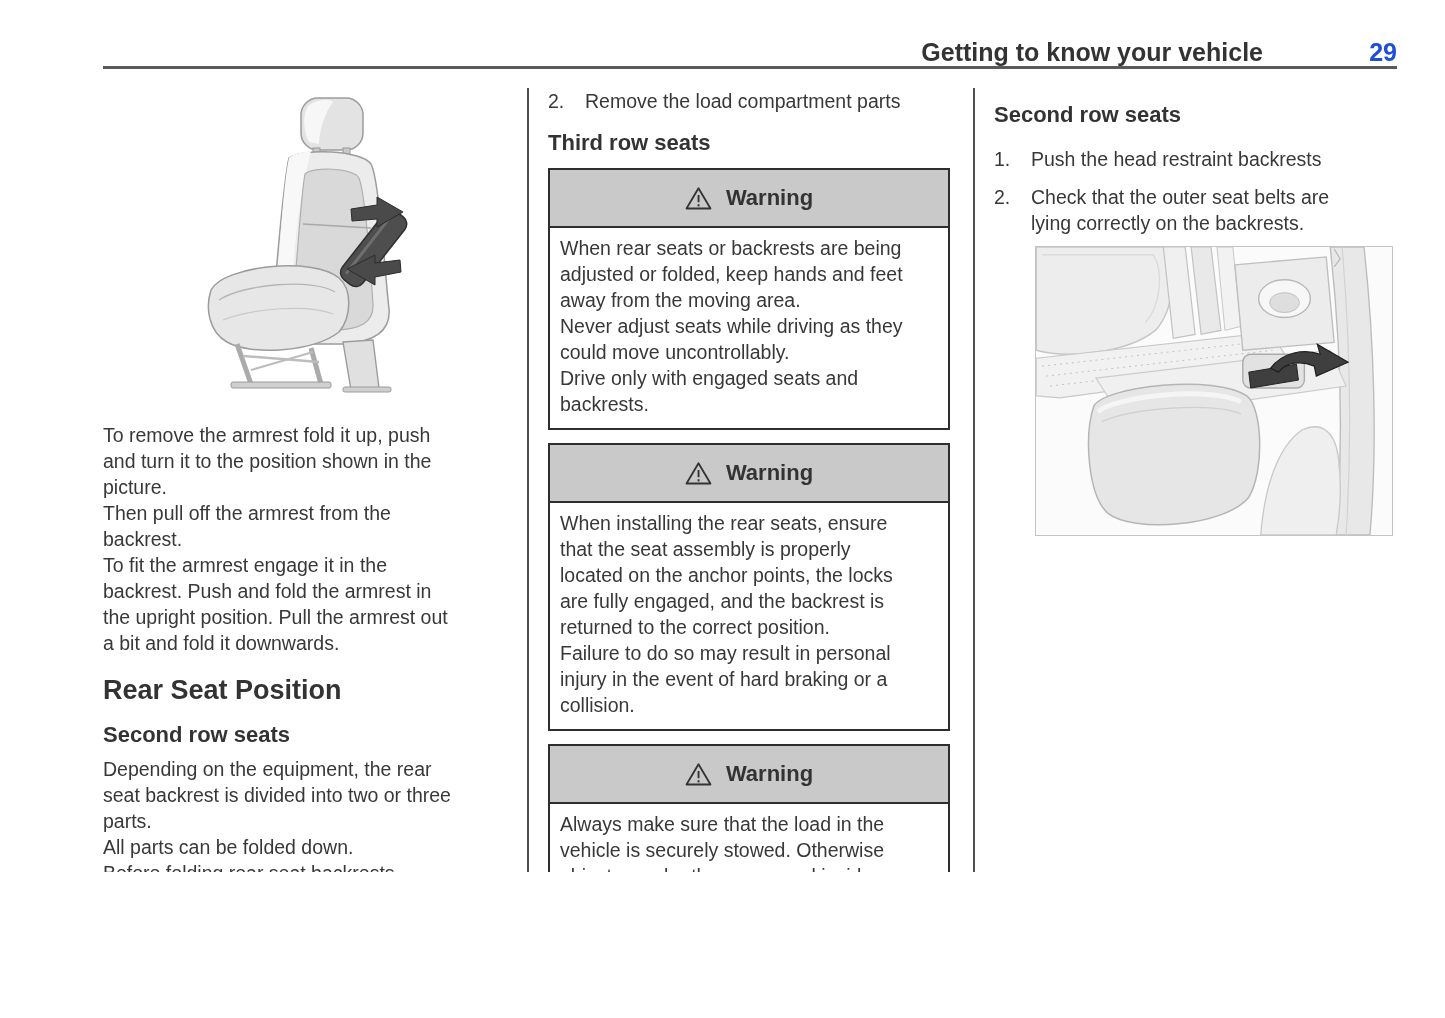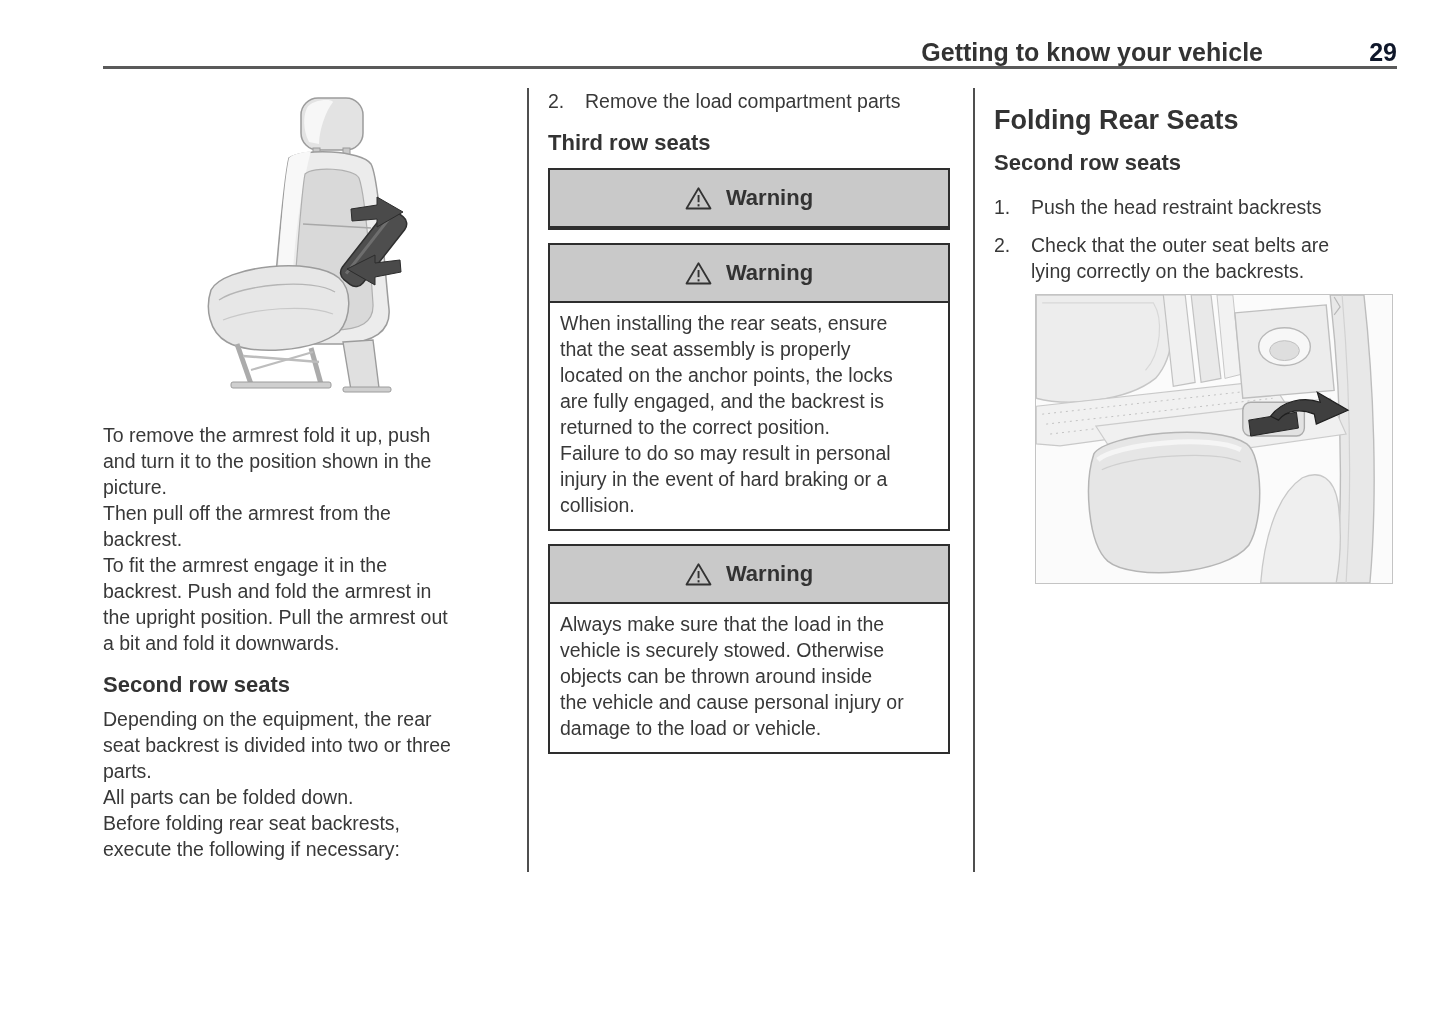--- a/index.html
+++ b/index.html
@@ -1,21 +1,21 @@
 <!DOCTYPE html>
 <html><head>
 <meta charset="utf-8">
 <style>
   html,body{margin:0;padding:0;background:#ffffff;}
   .page{position:relative;width:1445px;height:872px;background:#ffffff;overflow:hidden;
         font-family:Liberation Sans, sans-serif;color:#383838;}
 
   
   .hdr-title{position:absolute;top:38px;right:182px;font-size:25px;font-weight:bold;color:#333;}
-  .hdr-num{position:absolute;top:38px;right:48px;font-size:25px;font-weight:bold;color:#0f172a;}
+  .hdr-num{position:absolute;top:38px;right:48px;font-size:25px;font-weight:bold;color:#1d4ed8;}
   .hdr-rule{position:absolute;top:66px;left:103px;width:1294px;height:3px;background:#5a5a5a;}
 
   
   .col{position:absolute;top:88px;}
   .col1{left:103px;width:400px;}
   .col2{left:548px;width:402px;}
   .col3{left:994px;width:400px;}
   .vdiv{position:absolute;top:88px;height:880px;width:2px;background:#4f4f4f;}
   .vdiv1{left:527px;}
   .vdiv2{left:973px;}
@@ -93,20 +93,21 @@
     <p class="body">To remove the armrest fold it up, push
 and turn it to the position shown in the
 picture.
 Then pull off the armrest from the
 backrest.
 To fit the armrest engage it in the
 backrest. Push and fold the armrest in
 the upright position. Pull the armrest out
 a bit and fold it downwards.</p>
 
+    <h1 class="h1">Rear Seat Position</h1>
     <h2 class="h2">Second row seats</h2>
     <p class="body after-h">Depending on the equipment, the rear
 seat backrest is divided into two or three
 parts.
 All parts can be folded down.
 Before folding rear seat backrests,
 execute the following if necessary:</p>
 
     <div class="li">
       <span class="num">1.</span>
@@ -124,20 +125,29 @@
     <h2 class="h2">Third row seats</h2>
 
     <div class="warnbox">
       <div class="warnhead">
         <svg width="27" height="25" viewBox="0 0 27 25">
           <path d="M13.5 2.2 L25.5 22.5 L1.5 22.5 Z" fill="none" stroke="#333" stroke-width="1.8" stroke-linejoin="round"></path>
           <rect x="12.6" y="9" width="1.9" height="7.2" fill="#333"></rect>
           <rect x="12.6" y="18.2" width="1.9" height="2.2" fill="#333"></rect>
         </svg>
         <span>Warning</span>
+      </div>
+      <div class="warnbody">
+        <p class="body">When rear seats or backrests are being
+adjusted or folded, keep hands and feet
+away from the moving area.
+Never adjust seats while driving as they
+could move uncontrollably.
+Drive only with engaged seats and
+backrests.</p>
       </div>
     </div>
 
     <div class="warnbox">
       <div class="warnhead">
         <svg width="27" height="25" viewBox="0 0 27 25">
           <path d="M13.5 2.2 L25.5 22.5 L1.5 22.5 Z" fill="none" stroke="#333" stroke-width="1.8" stroke-linejoin="round"></path>
           <rect x="12.6" y="9" width="1.9" height="7.2" fill="#333"></rect>
           <rect x="12.6" y="18.2" width="1.9" height="2.2" fill="#333"></rect>
         </svg>
@@ -170,21 +180,20 @@
 objects can be thrown around inside
 the vehicle and cause personal injury or
 damage to the load or vehicle.</p>
       </div>
     </div>
   </div>
 
   <div class="col col3">
 
 
-    <h1 class="h1" style="margin-top:16px;">Folding Rear Seats</h1>
     <h2 class="h2" style="margin-top:14px;">Second row seats</h2>
 
     <div class="li">
       <span class="num">1.</span>
       <span class="litext">Push the head restraint backrests</span>
     </div>
     <div class="li">
       <span class="num">2.</span>
       <span class="litext">Check that the outer seat belts are
 lying correctly on the backrests.</span>

